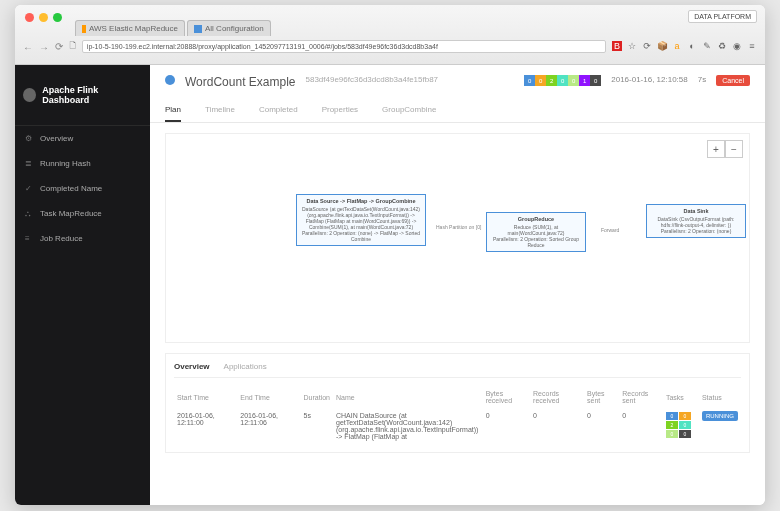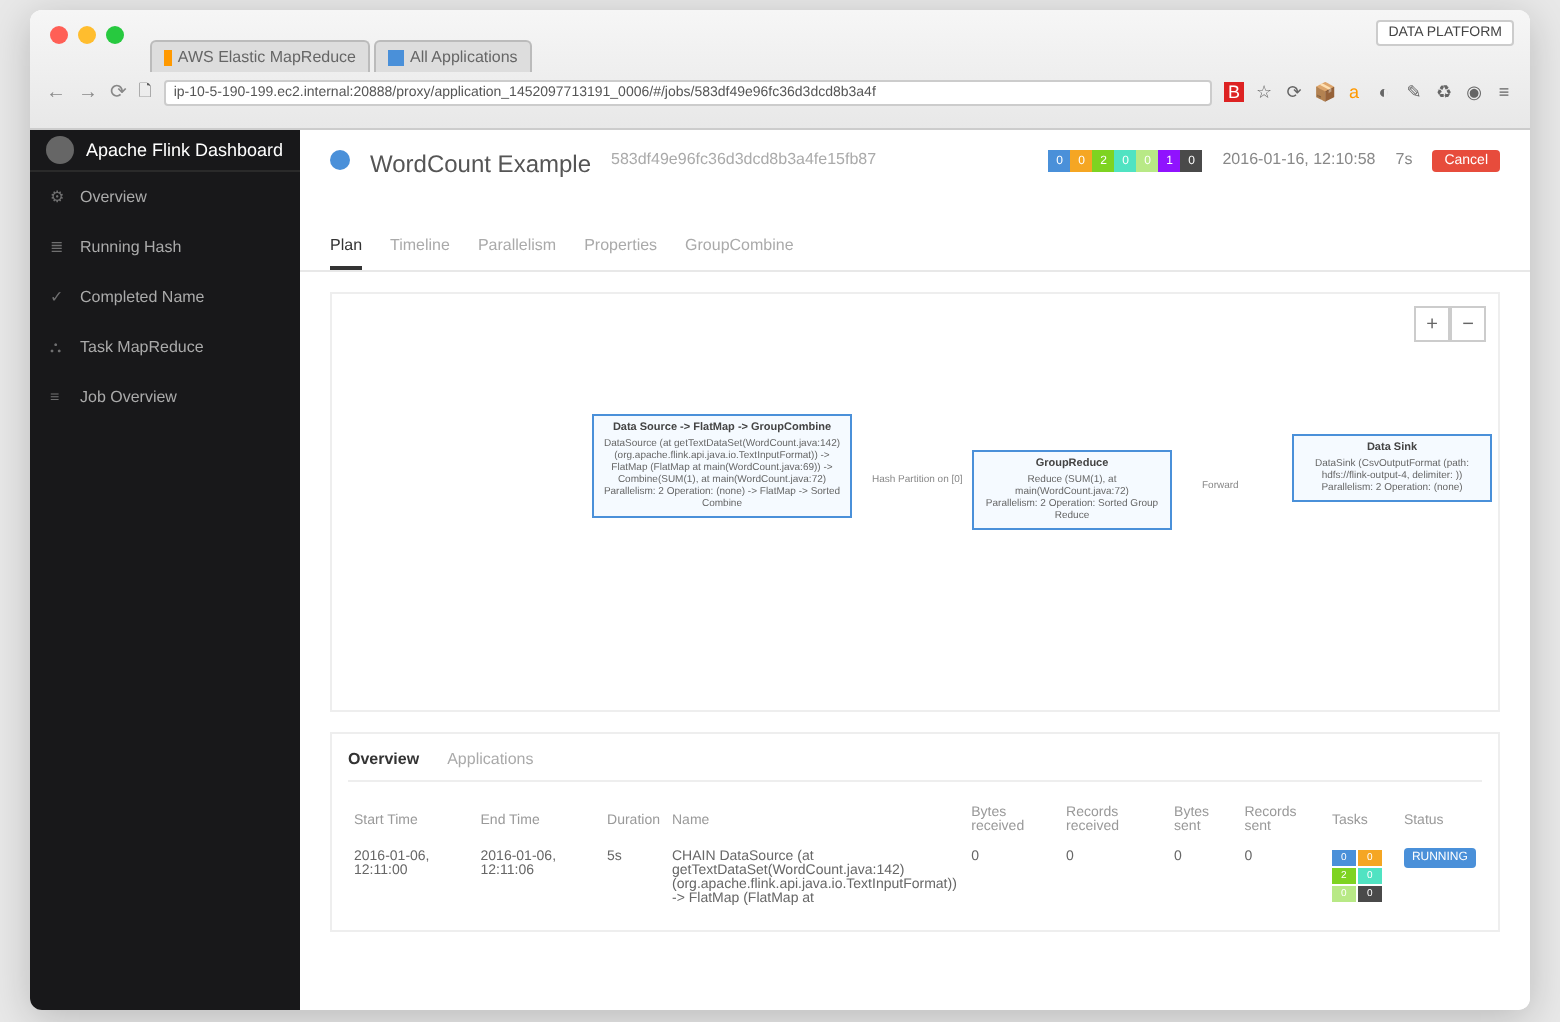--- a/index.html
+++ b/index.html
@@ -15,36 +15,36 @@
 .favicon{width:8px;height:8px;display:inline-block}
 .fav-aws{background:#f90}.fav-blue{background:#4a90d9}.fav-flink{background:#d44}
 .platform-badge{position:absolute;right:8px;top:5px;background:#fff;border:1px solid #ccc;border-radius:2px;padding:2px 5px;font-size:7px;color:#444}
 .addr{display:flex;align-items:center;gap:6px;padding:3px 8px;font-size:8px;color:#555}
 .addr-nav{font-size:10px;color:#888}
 .url{flex:1;background:#fff;border:1px solid #ccc;border-radius:2px;padding:2px 4px;font-size:7px;color:#555;overflow:hidden;white-space:nowrap;text-overflow:ellipsis}
 .ext{display:flex;gap:5px;align-items:center}
 .ext span{width:10px;height:10px;display:inline-block;font-size:9px;text-align:center;line-height:10px;color:#666}
 .app{display:flex;height:448px}
 .sidebar{width:135px;background:#18181a;color:#ccc}
-.brand{display:flex;align-items:center;gap:6px;padding:3px 8px;font-size:9px;font-weight:400;color:#fff;border-bottom:1px solid #2a2a2a}
+.brand{display:flex;align-items:center;gap:6px;padding:20px 8px;font-size:9px;font-weight:700;color:#fff;border-bottom:1px solid #2a2a2a}
 .brand-icon{width:14px;height:14px;background:#666;border-radius:50%}
 .nav-item{padding:8px 10px;font-size:8px;color:#aaa;display:flex;align-items:center;gap:6px;cursor:pointer}
 .nav-icon{width:9px;height:9px;display:inline-block;opacity:.6}
 .main{flex:1;background:#fff;overflow-y:auto}
 .header{padding:10px 15px 0;border-bottom:1px solid #e8e8e8}
 .job-row{display:flex;align-items:flex-start;gap:10px;font-size:9px;color:#888}
 .status-dot{width:10px;height:10px;border-radius:50%;background:#4a90d9}
 .job-name{font-size:12px;color:#555}
 .job-id{font-size:8px;color:#aaa}
 .badges{display:flex;gap:0}
 .badge{width:11px;height:11px;font-size:6px;color:#fff;display:flex;align-items:center;justify-content:center}
 .b0{background:#4a90d9}.b1{background:#f5a623}.b2{background:#7ed321}.b3{background:#50e3c2}.b4{background:#b8e986}.b5{background:#9013fe}.b6{background:#4a4a4a}
 .tstamp{font-size:8px;color:#888}
 .cancel{background:#e74c3c;color:#fff;font-size:7px;padding:2px 6px;border-radius:2px;border:none}
-.subtabs{display:flex;gap:14px;margin-top:23px;font-size:8px;color:#aaa}
+.subtabs{display:flex;gap:24px;margin-top:10px;font-size:8px;color:#aaa}
 .subtab{padding:6px 0;cursor:pointer}
 .subtab.active{color:#333;border-bottom:2px solid #333}
 .canvas{position:relative;height:210px;margin:10px 15px;border:1px solid #eee}
 .zoom{position:absolute;right:6px;top:6px;display:flex}
 .zoom button{width:18px;height:18px;border:1px solid #ccc;background:#fff;font-size:10px;color:#666}
 .node{position:absolute;border:1px solid #4a90d9;background:#f5faff;font-size:5px;color:#666;padding:3px;text-align:center}
 .node-title{font-size:5.5px;font-weight:600;color:#444;margin-bottom:2px}
 .n1{left:130px;top:60px;width:130px}
 .n2{left:320px;top:78px;width:100px}
 .n3{left:480px;top:70px;width:100px}
@@ -71,21 +71,21 @@
       <div class="dot d-g"></div>
     </div>
     <div class="platform-badge">DATA PLATFORM</div>
     <div class="tabs">
       <div class="tab">
           <span class="favicon fav-aws"></span>
           <span>AWS Elastic MapReduce</span>
         </div>
       <div class="tab">
           <span class="favicon fav-blue"></span>
-          <span>All Applications</span>
+          <span>All Configuration</span>
         </div>
     </div>
     <div class="addr">
       <span class="addr-nav">←</span>
       <span class="addr-nav">→</span>
       <span class="addr-nav">⟳</span>
       <span>🗋</span>
       <div class="url">ip-10-5-190-199.ec2.internal:20888/proxy/application_1452097713191_0006/#/jobs/583df49e96fc36d3dcd8b3a4f</div>
       <div class="ext">
         <span style="background:#d22;color:#fff">B</span>
@@ -119,21 +119,21 @@
       <div class="nav-item">
           <span class="nav-icon">✓</span>
           <span>Completed Name</span>
         </div>
       <div class="nav-item">
           <span class="nav-icon">⛬</span>
           <span>Task MapReduce</span>
         </div>
       <div class="nav-item">
           <span class="nav-icon">≡</span>
-          <span>Job Overview</span>
+          <span>Job Reduce</span>
         </div>
     </div>
 
     <div class="main">
       <div class="header">
         <div class="job-row">
           <span class="status-dot"></span>
           <span class="job-name">WordCount Example</span>
           <span class="job-id">583df49e96fc36d3dcd8b3a4fe15fb87</span>
           <span style="flex:1"></span>
@@ -146,21 +146,21 @@
             <span class="badge b5">1</span>
             <span class="badge b6">0</span>
           </div>
           <span class="tstamp">2016-01-16, 12:10:58</span>
           <span class="tstamp">7s</span>
           <button class="cancel">Cancel</button>
         </div>
         <div class="subtabs">
           <div class="subtab active">Plan</div>
           <div class="subtab">Timeline</div>
-          <div class="subtab">Parallelism</div>
+          <div class="subtab">Completed</div>
           <div class="subtab">Properties</div>
           <div class="subtab">GroupCombine</div>
         </div>
       </div>
 
       <div class="canvas">
         <div class="zoom">
           <button>+</button>
           <button>−</button>
         </div>

